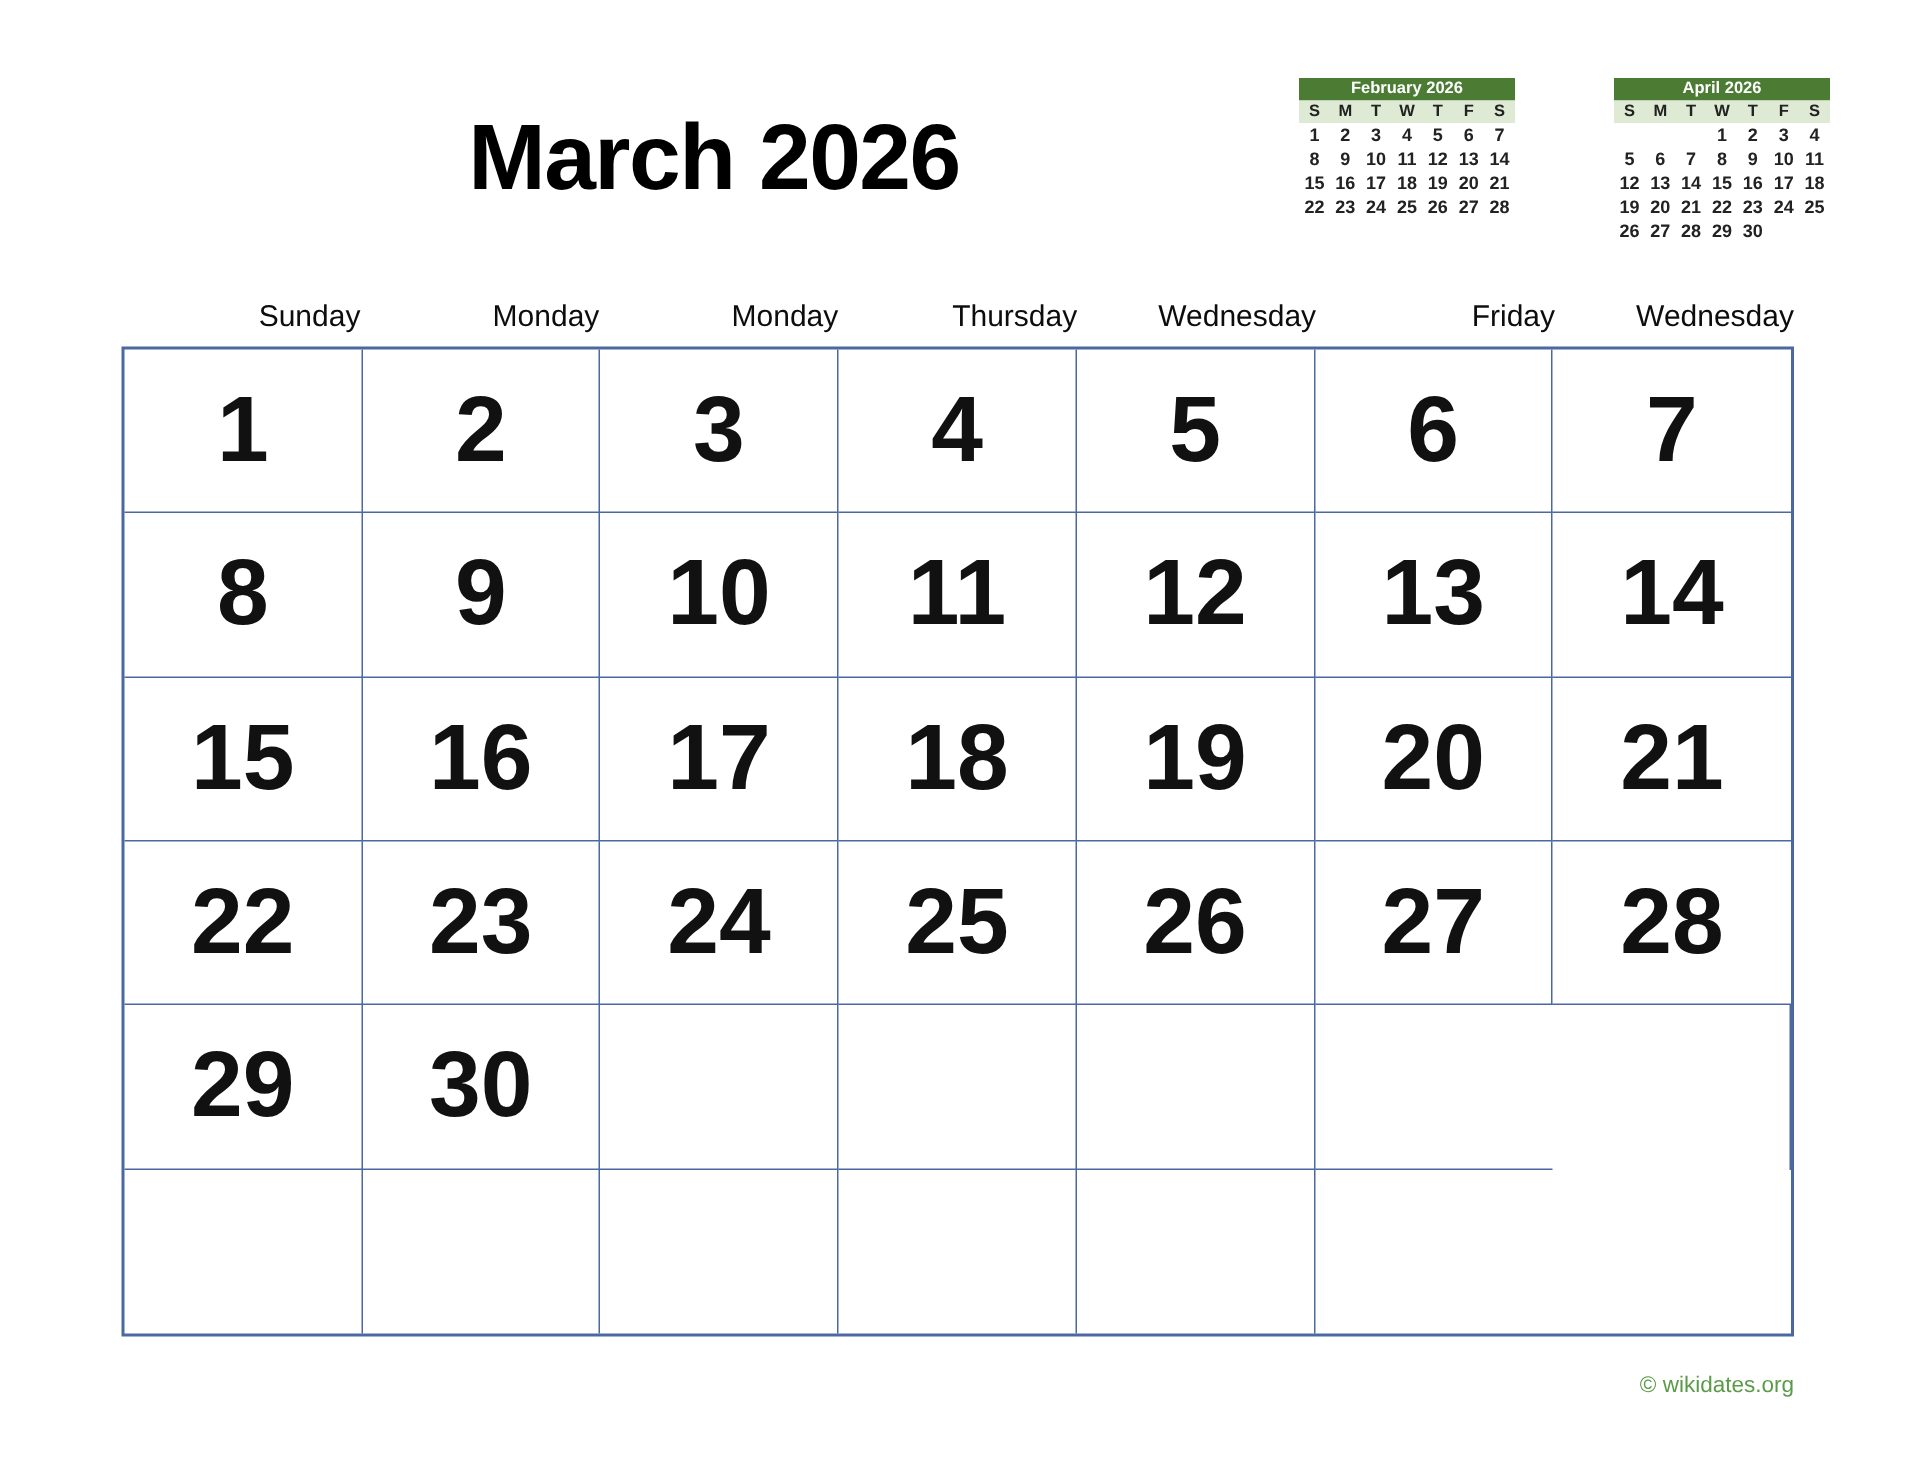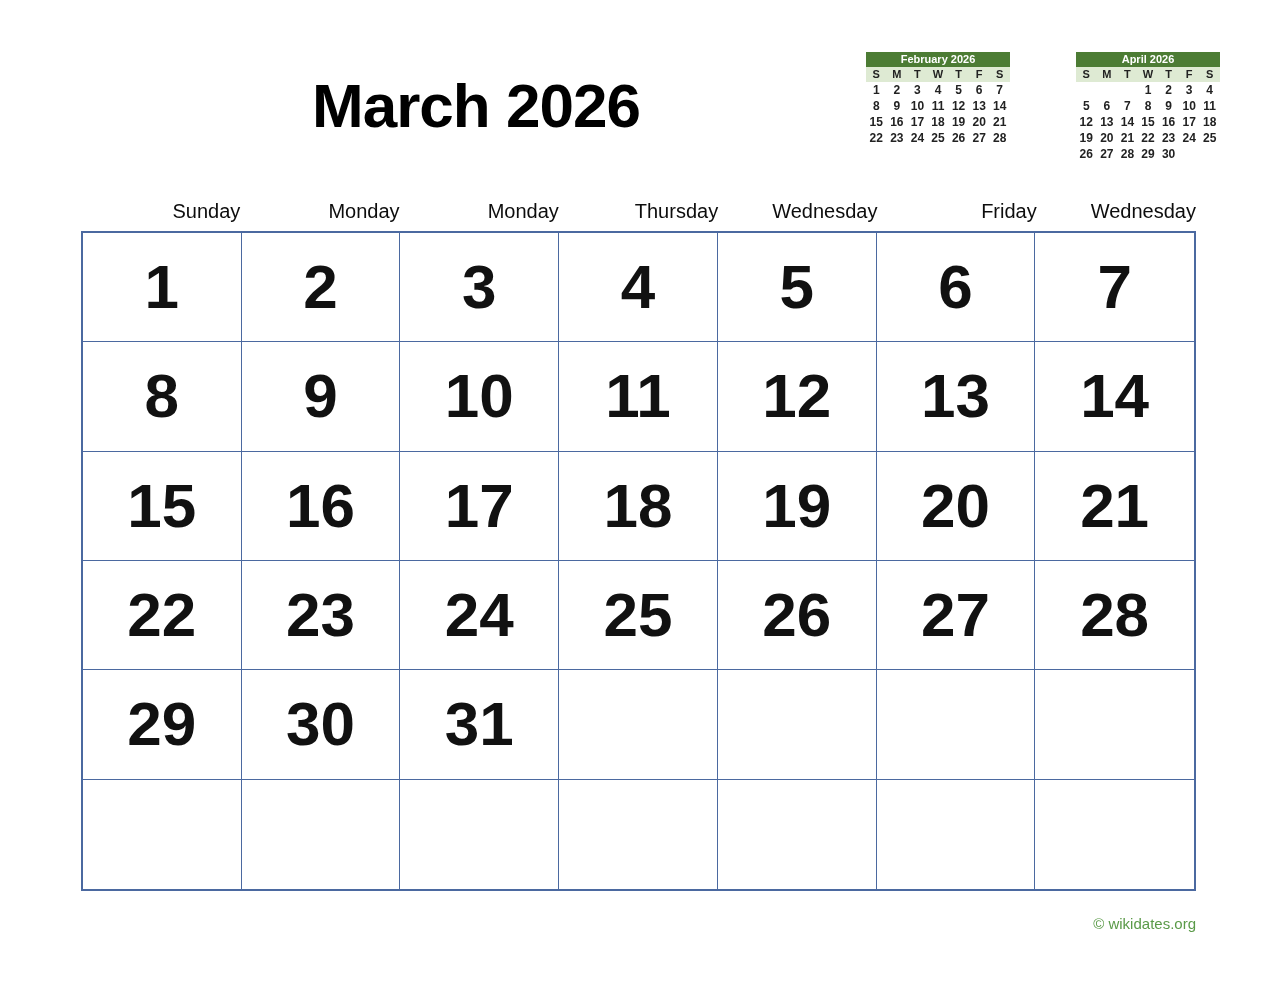--- a/index.html
+++ b/index.html
@@ -321,23 +321,20 @@
     <div class="cell last-col">
       <div class="num">28</div>
     </div>
     <div class="cell">
       <div class="num">29</div>
     </div>
     <div class="cell">
       <div class="num">30</div>
     </div>
     <div class="cell">
-      <div class="num">31</div>
-    </div>
-    <div class="cell">
       <div class="num"></div>
     </div>
     <div class="cell">
       <div class="num"></div>
     </div>
     <div class="cell">
       <div class="num"></div>
     </div>
     <div class="cell last-col">
       <div class="num"></div>

